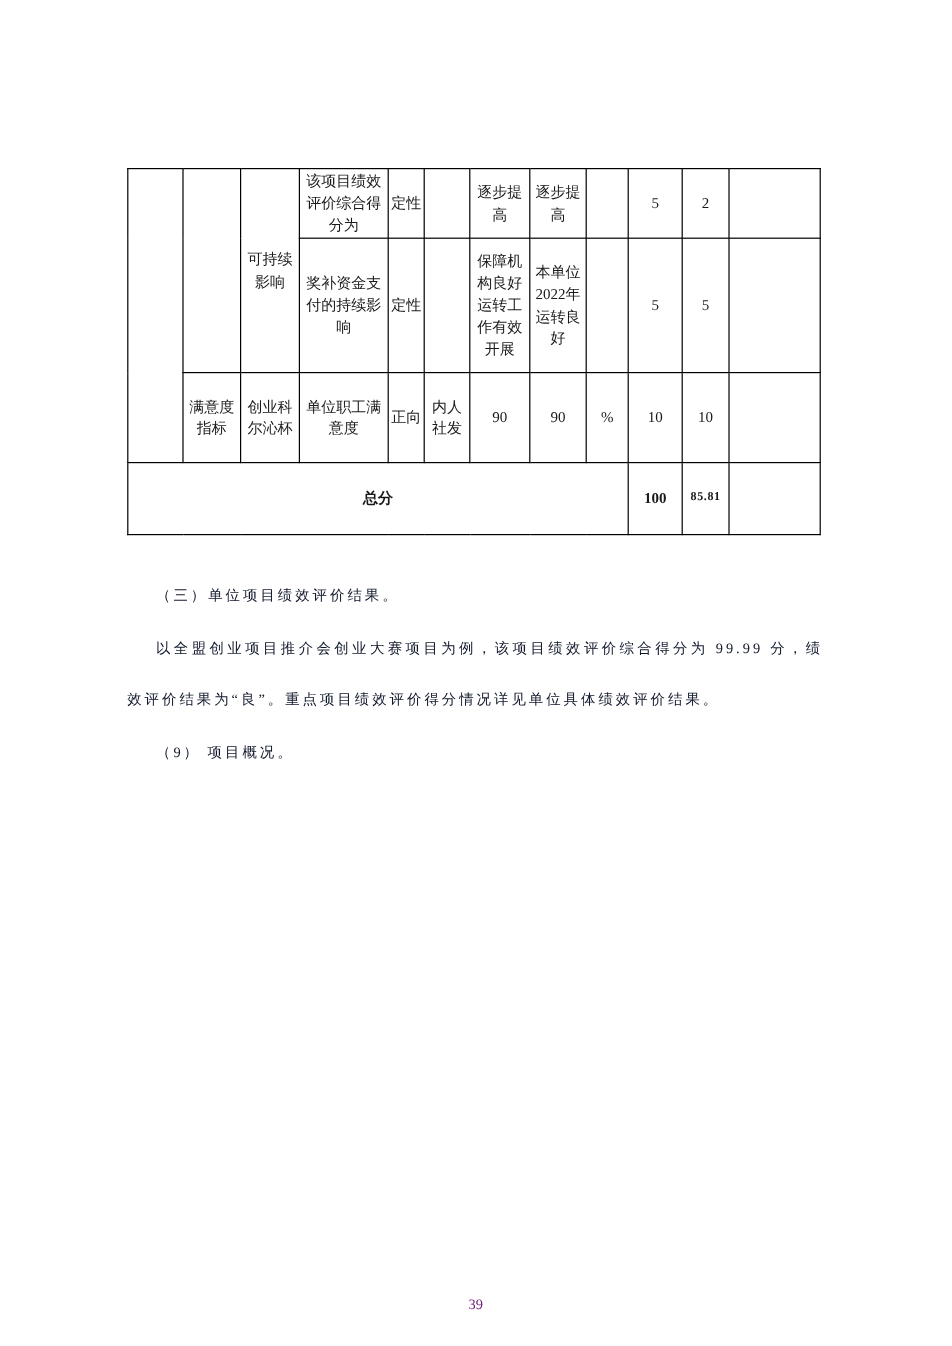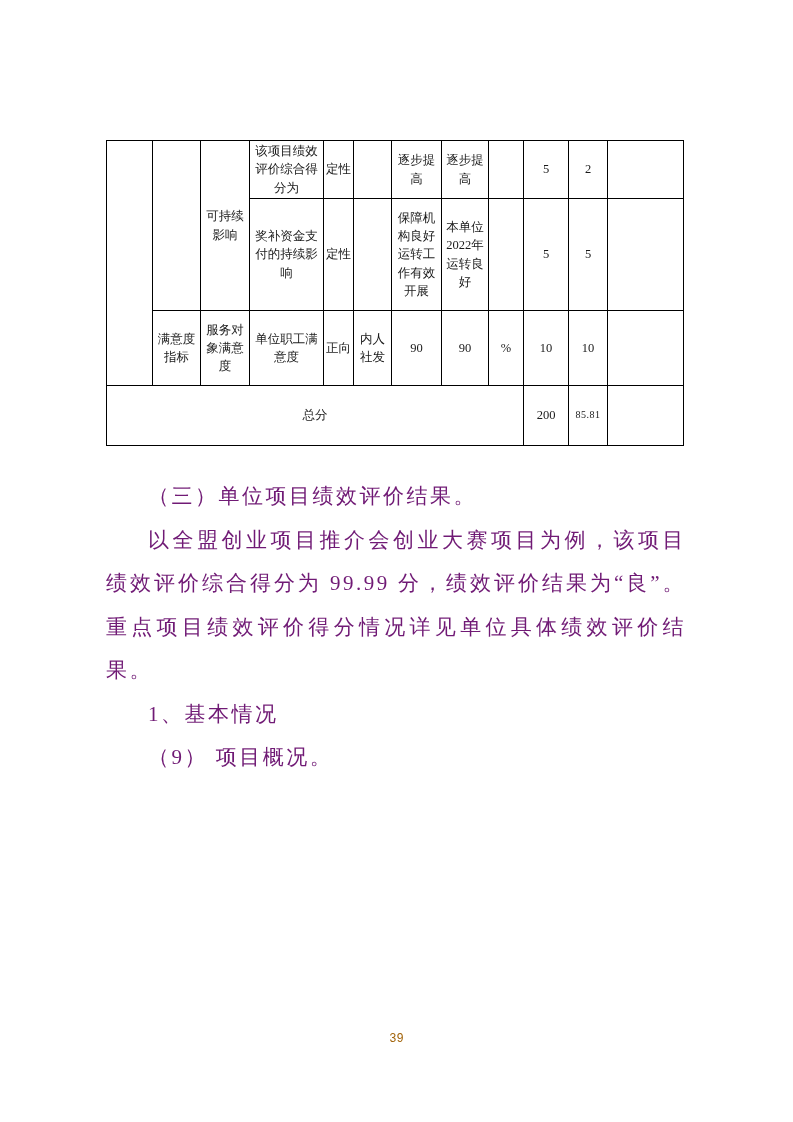--- a/index.html
+++ b/index.html
@@ -28,45 +28,44 @@
     vertical-align: middle;
     font-size: 12.5px;
     line-height: 1.45;
     color: #1a1a1a;
     word-break: break-all;
     overflow: hidden;
   }
   .perf-table tr.r1 { height: 58px; }
   .perf-table tr.r2 { height: 112px; }
   .perf-table tr.r3 { height: 75px; }
-  .perf-table tr.r4 { height: 60px; }
+  .perf-table tr.r4 { height: 60px; font-weight: bold; }
   .perf-table td.score-small { font-size: 10px; letter-spacing: 0.5px; margin-left: 13px; }
   .content {
     position: absolute;
     left: 106px;
     top: 475px;
     width: 580px;
-    font-size: 21px;
+    font-size: 12px;
     line-height: 43.5px;
     letter-spacing: 2.5px;
     text-align: justify;
-    color: #701a75;
+    color: #0f172a;
   }
   .content p { margin: 0; text-indent: 2em; }
   .p-heading  { margin-bottom: 20px; }
   .p-result   { margin-bottom: 8px; }
   .page-number {
     position: absolute;
-    top: 1032px;
+    top: 1080px;
     left: 0;
     width: 100%;
     text-align: center;
     font-size: 12px;
-    color: #a16207;
-    font-family: Liberation Mono, monospace;
+    color: #701a75;
   }
 </style>
 </head>
 <body>
 
 <div class="page">
 
   <table class="perf-table">
     <colgroup>
       <col style="width:46px">
@@ -103,42 +102,41 @@
       <td></td>
       <td>保障机构良好运转工作有效开展</td>
       <td>本单位2022年运转良好</td>
       <td></td>
       <td>5</td>
       <td>5</td>
       <td></td>
     </tr>
     <tr class="r3">
       <td>满意度指标</td>
-      <td>服务对象满意度</td>
+      <td>创业科尔沁杯</td>
       <td>单位职工满意度</td>
       <td>正向</td>
       <td>内人社发</td>
       <td>90</td>
       <td>90</td>
       <td>%</td>
       <td>10</td>
       <td>10</td>
       <td></td>
     </tr>
     <tr class="r4">
       <td colspan="9">总分</td>
-      <td>200</td>
+      <td>100</td>
       <td class="score-small">85.81</td>
       <td></td>
     </tr>
   </tbody>
     </table>
 
   <div class="content">
     <p class="p-heading">（三）单位项目绩效评价结果。</p>
     <p class="p-result">以全盟创业项目推介会创业大赛项目为例，该项目绩效评价综合得分为 99.99 分，绩效评价结果为“良”。重点项目绩效评价得分情况详见单位具体绩效评价结果。</p>
-    <p>1、基本情况</p>
     <p>（9） 项目概况。</p>
   </div>
 
   <div class="page-number">39</div>
 
 </div>
 
 </body></html>

